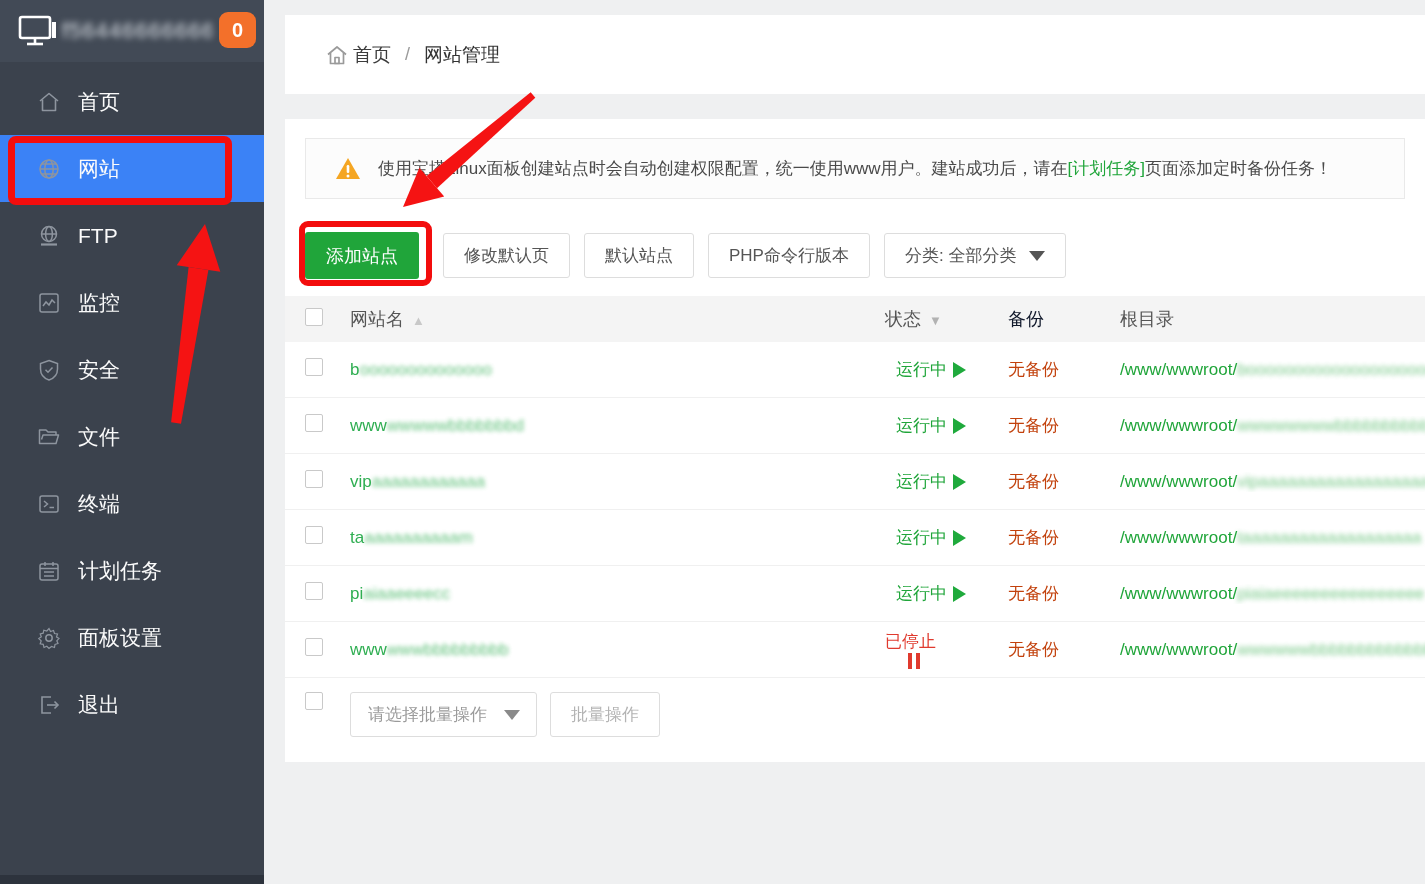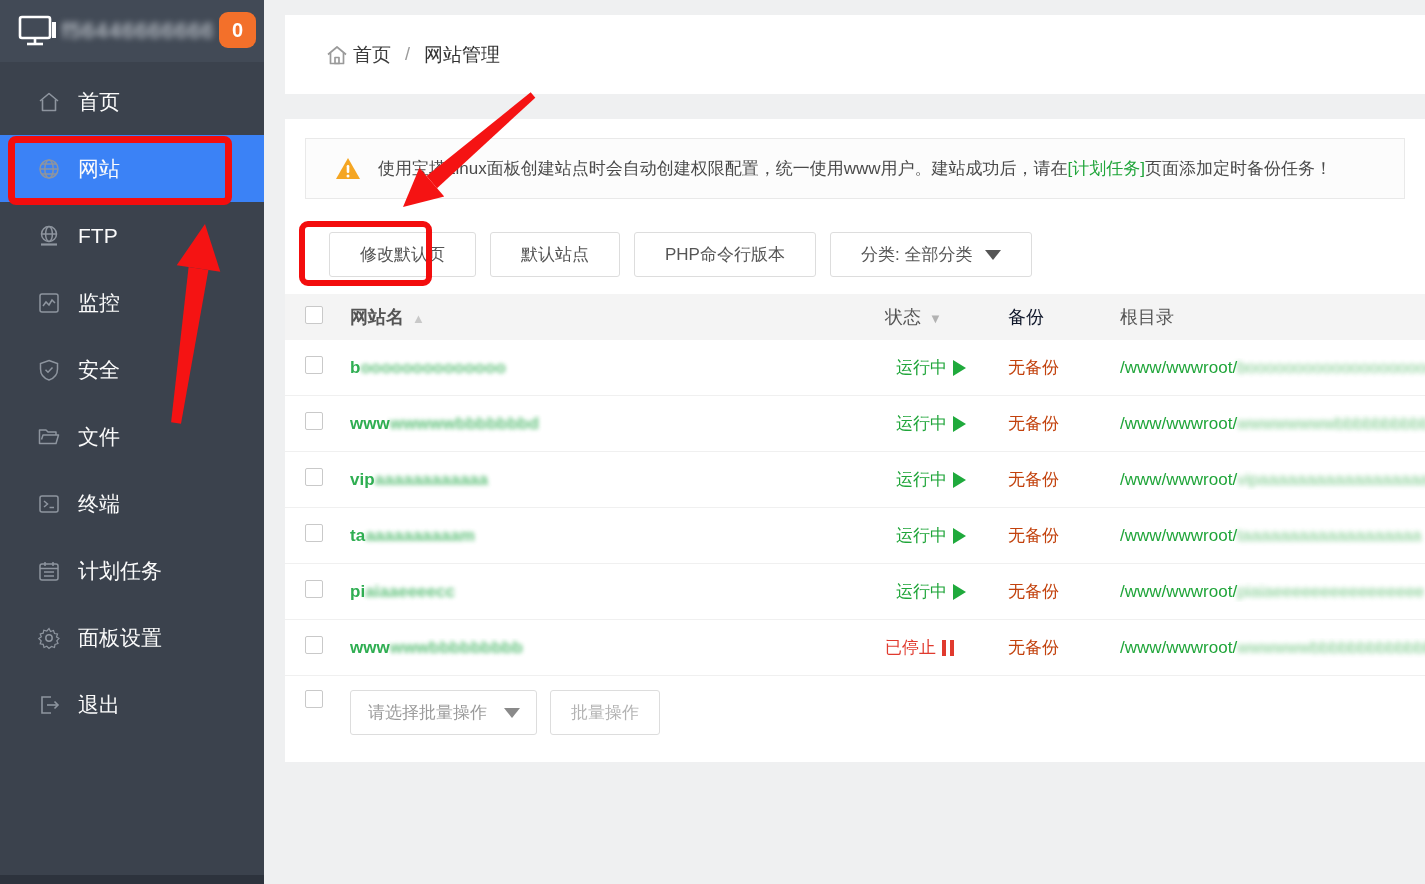--- a/index.html
+++ b/index.html
@@ -28,39 +28,39 @@
 
   .panel { position:absolute; left:0; top:119px; width:1140px; height:643px; background:#fff; overflow:hidden; }
 
   .warnbox { margin:19px 20px 0 20px; height:61px; background:#fcfcfc; border:1px solid #e9e9e9; display:flex; align-items:center; padding-left:29px; }
   .warn-ic { width:26px; height:24px; flex:0 0 auto; }
   .warn-text { margin-left:17px; font-size:17px; color:#4a4a4a; white-space:nowrap; }
   .warn-link { color:#20a53a; cursor:pointer; }
 
   .toolbar { margin:33px 0 0 20px; display:flex; align-items:center; }
   .btn-green { height:47px; padding:0 21px; background:#20a53a; color:#fff; font-size:18px; border:none; border-radius:3px; cursor:pointer; }
-  .btn-plain { height:45px; padding:0 30px; background:#fff; color:#555; font-size:17px; border:1px solid #ddd; border-radius:3px; margin-left:14px; cursor:pointer; display:flex; align-items:center; }
+  .btn-plain { height:45px; padding:0 20px; background:#fff; color:#555; font-size:17px; border:1px solid #ddd; border-radius:3px; margin-left:14px; cursor:pointer; display:flex; align-items:center; }
   .btn-plain.first { margin-left:24px; }
   .caret-down { display:inline-block; width:0; height:0; border-left:8px solid transparent; border-right:8px solid transparent; border-top:10px solid #555; margin-left:13px; }
 
   .table { margin:17px 0 0 0; width:1290px; font-size:17px; }
   .thead { height:46px; background:#f4f4f4; display:flex; align-items:center; color:#555; font-size:18px; }
   .trow { height:56px; display:flex; align-items:center; border-bottom:1px solid #f0f0f0; background:#fff; }
   .c-cb { width:65px; padding-left:20px; flex:0 0 auto; }
   .cb { width:18px; height:18px; border:1px solid #c9c9c9; border-radius:2px; background:#fff; display:inline-block; cursor:pointer; }
-  .c-name { width:535px; flex:0 0 auto; color:#2fae52; overflow:hidden; white-space:nowrap;font-weight:bold; }
+  .c-name { width:535px; flex:0 0 auto; color:#2fae52; overflow:hidden; white-space:nowrap; }
   .c-status { width:123px; flex:0 0 auto; }
   .c-backup { width:112px; flex:0 0 auto; color:#c2410c; cursor:pointer; }
   .c-root { flex:1; color:#20a53a; overflow:hidden; white-space:nowrap; }
   .sort-up { color:#c8c8c8; font-size:13px; margin-left:8px; }
   .sort-down { color:#b2b2b2; font-size:13px; margin-left:8px; }
   .hdr-label { color:#555; }
   .status { display:inline-flex; align-items:center; cursor:pointer; }
   .status.running { color:#20a53a;margin-left:11px; }
-  .status.stopped { color:#e03a2e; }
+  .status.stopped { color:#e03a2e;flex-direction:column; }
   .play-ic { display:inline-block; width:0; height:0; border-top:8px solid transparent; border-bottom:8px solid transparent; border-left:13px solid #1faa3c; margin-left:6px; }
   .pause-ic { display:inline-block; width:12px; height:16px; border-left:4px solid #e03a2e; border-right:4px solid #e03a2e; margin-left:6px; }
   .blurred { filter:blur(2.2px); opacity:.75; }
   .blur-more { filter:blur(2.6px); opacity:.6; }
 
   .batchbar { margin:14px 0 0 20px; display:flex; align-items:flex-start; }
   .batch-select { margin-left:27px; width:187px; height:45px; border:1px solid #ddd; border-radius:3px; display:flex; align-items:center; justify-content:space-between; padding:0 16px 0 17px; color:#9b9b9b; font-size:17px; cursor:pointer; background:#fff; }
   .batch-select .caret-down { border-top-color:#8a8a8a; margin-left:8px; }
   .btn-batch { margin-left:13px; height:45px; padding:0 20px; background:#fff; border:1px solid #ddd; border-radius:3px; color:#b3b3b3; font-size:17px; cursor:pointer; }
 
@@ -218,20 +218,21 @@
             <rect x="11.7" y="8" width="2.6" height="8" rx="1.2" fill="#fff"></rect>
             <circle cx="13" cy="19" r="1.5" fill="#fff"></circle>
           </svg>
       </span>
       <span class="warn-text">
         <span>使用宝塔Linux面板创建站点时会自动创建权限配置，统一使用www用户。建站成功后，请在</span><span class="warn-link">[计划任务]</span><span>页面添加定时备份任务！</span>
       </span>
     </div>
 
     <div class="toolbar">
+      <button class="btn-green">添加站点</button>
       <button class="btn-plain first">修改默认页</button>
       <button class="btn-plain">默认站点</button>
       <button class="btn-plain">PHP命令行版本</button>
       <div class="btn-plain">
         <span>分类: 全部分类</span>
         <span class="caret-down"></span>
       </div>
     </div>
 
     <div class="table">

